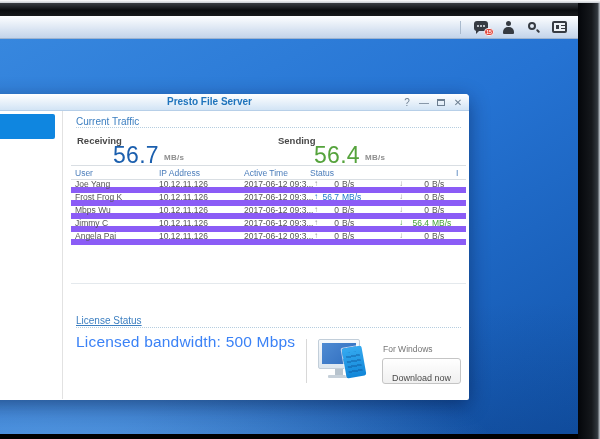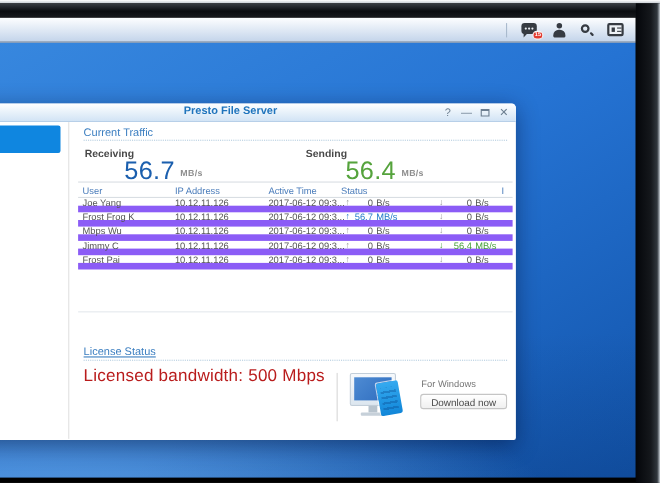--- a/index.html
+++ b/index.html
@@ -89,24 +89,24 @@
   .up-unit{ width:26px; margin-left:3px; }
   .sp{ flex:1; }
   .dn-num{ width:22px; text-align:right; }
   .dn-unit{ width:24px; margin-left:3px; }
   .c-trunc{ width:10px; overflow:hidden; white-space:nowrap; color:#4a7cba; }
   .row-up-active .up-arr, .row-up-active .up-num, .row-up-active .up-unit{ color:#1e78c8; }
   .row-dn-active .dn-arr, .row-dn-active .dn-num, .row-dn-active .dn-unit{ color:#44a038; }
   .t-empty{ height:39px; border-bottom:1px solid #e4e9ed; cursor:default; }
 
   
-  .lic-text{ position:absolute; left:13px; top:222px; font-size:15.5px; color:#b91c1c; letter-spacing:.2px; }
+  .lic-text{ position:absolute; left:13px; top:222px; font-size:15.5px; color:#3b82f6; letter-spacing:.2px; }
   .lic-divider{ position:absolute; left:243px; top:228px; width:1px; height:44px; background:#d8d8d8; }
   .for-win{ position:absolute; left:320px; top:233px; font-size:8.5px; color:#757575; }
-  .dl-btn{ position:absolute; left:319px; top:247px; height:14px; padding:0 9px;
+  .dl-btn{ position:absolute; left:319px; top:247px; height:14px; padding:12px 9px;
     background:linear-gradient(#ffffff,#f0f0f0); border:1px solid #c5c5c5; border-radius:3px;
     font-size:9px; color:#4a4a4a; line-height:15px; cursor:pointer; font-family:"Liberation Sans",sans-serif; }
 
   
   .dl-illust{ position:absolute; left:255px; top:228px; width:52px; height:46px; }
   .mon-frame{ position:absolute; left:0; top:0; width:42px; height:30px;
     background:linear-gradient(#f6f9fc,#dce6ef); border:1px solid #c2ced9; border-radius:2px; }
   .mon-screen{ position:absolute; left:3px; top:3px; width:34px; height:21px;
     background:linear-gradient(135deg,#4e8bd3,#2e6cbe); }
   .mon-dash1{ position:absolute; left:24px; top:17px; width:8px; height:2px; background:#cfe0f0; }
@@ -252,21 +252,21 @@
                 <span class="up-unit">B/s</span>
                 <span class="sp"></span>
                 <span class="arr dn-arr">↓</span>
                 <span class="dn-num">56.4</span>
                 <span class="dn-unit">MB/s</span>
               </div>
               <div class="c-trunc"></div>
             </div>
 
             <div class="t-row">
-              <div class="c-user">Frost Pai</div>
+              <div class="c-user">Angela Pai</div>
               <div class="c-ip">10.12.11.126</div>
               <div class="c-active">2017-06-12 09:3...</div>
               <div class="c-status">
                 <span class="arr up-arr">↑</span>
                 <span class="up-num">0</span>
                 <span class="up-unit">B/s</span>
                 <span class="sp"></span>
                 <span class="arr dn-arr">↓</span>
                 <span class="dn-num">0</span>
                 <span class="dn-unit">B/s</span>

